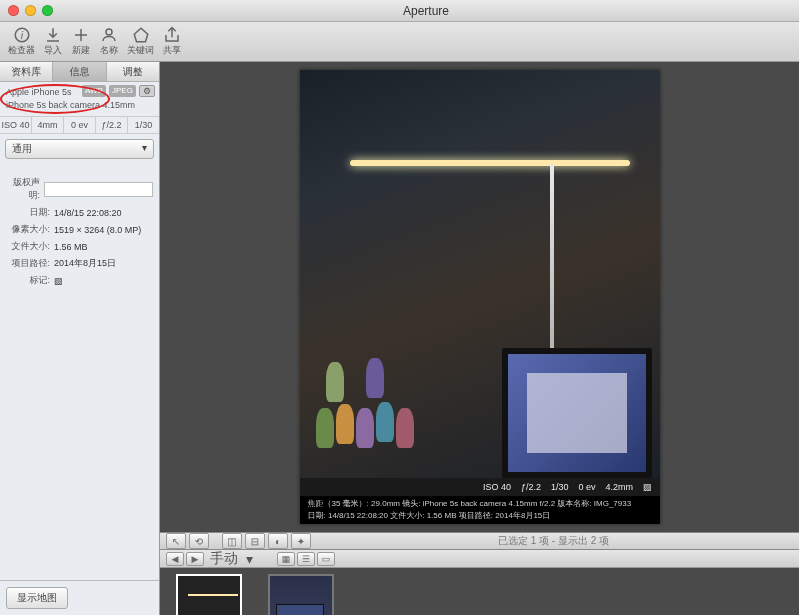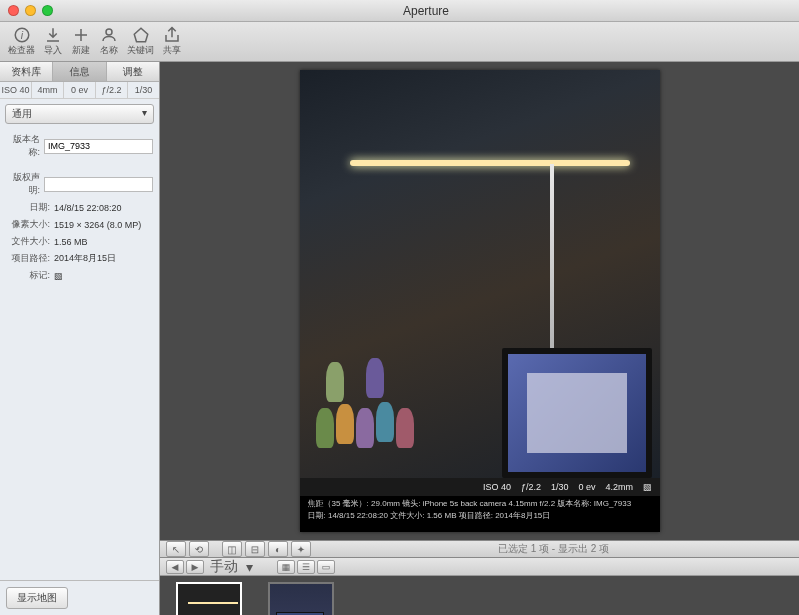--- a/index.html
+++ b/index.html
@@ -43,21 +43,21 @@
 .photo-image { height: 408px; background: linear-gradient(160deg,#1a2028 0%,#2a3038 25%,#3a322a 55%,#1a2028 100%); position: relative; overflow: hidden; }
 .lamp { position: absolute; left: 50px; top: 90px; width: 280px; height: 6px; border-radius: 3px; background: #ffe8aa; box-shadow: 0 0 10px #ffb; }
 .lamp-arm { position: absolute; left: 250px; top: 94px; width: 4px; height: 340px; background: linear-gradient(#e8e8e8,#888); }
 .monitor { position: absolute; bottom: 0; right: 8px; width: 150px; height: 130px; background: #3a4a7a; border: 6px solid #111; border-radius: 2px; }
 .monitor-inner { width: 100%; height: 100%; background: linear-gradient(135deg,#5a6ab0,#2a3870); display: flex; align-items: center; justify-content: center; }
 .win { width: 100px; height: 80px; background: #d8d8e8; opacity: .7; }
 .figures { position: absolute; bottom: 30px; left: 8px; width: 140px; height: 180px; }
 .figurine { position: absolute; width: 18px; height: 40px; border-radius: 40% 40% 20% 20%; }
 .overlay-bar { height: 18px; background: #1a1a1a; color: #e8e8e8; font-size: 9px; display: flex; align-items: center; justify-content: flex-end; padding: 0 8px; }
 .overlay-bar span { margin-left: 10px; white-space: nowrap; }
-.overlay-info { height: 36px; background: #000; color: #ccc; font-size: 8px; padding: 2px 8px; line-height: 12px; }
+.overlay-info { height: 28px; background: #000; color: #ccc; font-size: 8px; padding: 2px 8px; line-height: 12px; }
 .overlay-info div { white-space: nowrap; overflow: hidden; }
 .tool-row { height: 22px; background: linear-gradient(#e6e6e6,#cfcfcf); display: flex; align-items: center; padding: 0 6px; border-top: 1px solid #888; border-bottom: 1px solid #888; }
 .tool-row .toolbtn { width: 20px; height: 16px; background: linear-gradient(#fdfdfd,#d0d0d0); border: 1px solid #999; border-radius: 2px; margin-right: 3px; display: flex; align-items: center; justify-content: center; font-size: 10px; color: #666; cursor: pointer; }
 .tool-row .sep { width: 10px; }
 .tool-row .status { flex: 1; text-align: center; font-size: 10px; color: #777; }
 .cursor-row { height: 18px; background: linear-gradient(#e6e6e6,#cfcfcf); display: flex; align-items: center; padding: 0 6px; border-bottom: 1px solid #999; }
 .cursor-label { font-size: 14px; color: #555; margin: 0 4px; }
 .smallbtn { width: 18px; height: 14px; background: linear-gradient(#fdfdfd,#d0d0d0); border: 1px solid #999; border-radius: 2px; display: flex; align-items: center; justify-content: center; font-size: 9px; color: #666; margin-right: 2px; cursor: pointer; }
 .thumbs { flex: 0 0 100px; background: #4a4a4a; display: flex; padding: 6px 10px; gap: 14px; }
 .thumb { width: 78px; display: flex; flex-direction: column; align-items: center; }
@@ -119,38 +119,44 @@
   </div>
 </div>
 
 <div class="main">
   <div class="sidebar">
     <div class="sbtabs">
       <div class="sbtab">资料库</div>
       <div class="sbtab active">信息</div>
       <div class="sbtab">调整</div>
     </div>
+    <div class="camera-box">
+      <div class="camera-line">Apple iPhone 5s</div>
+      <div class="camera-line">iPhone 5s back camera 4.15mm</div>
+      <div class="badge-row">
+        <span class="badge">AWB</span>
+        <span class="badge">JPEG</span>
+        <span class="badge2">⚙</span>
+      </div>
+      <div class="circle-annot"></div>
+    </div>
     <div class="exif-row">
       <div class="exif-cell">ISO 40</div>
       <div class="exif-cell">4mm</div>
       <div class="exif-cell">0 ev</div>
       <div class="exif-cell">ƒ/2.2</div>
       <div class="exif-cell">1/30</div>
     </div>
     <div class="popup-row">
       <div class="popup">
         <span>通用</span>
         <span>▾</span>
       </div>
     </div>
     <div class="fields">
-      <div class="frow">
-          <div class="flabel">版本名称:</div>
-          <input class="finput" value="IMG_7933" style="">
-        </div>
       <div style="height:8px"></div>
       <div class="frow">
           <div class="flabel">版权声明:</div>
           <input class="finput" style="">
         </div>
       <div class="frow">
           <div class="flabel">日期:</div>
           <div class="fval">14/8/15 22:08:20</div>
         </div>
       <div class="frow">

